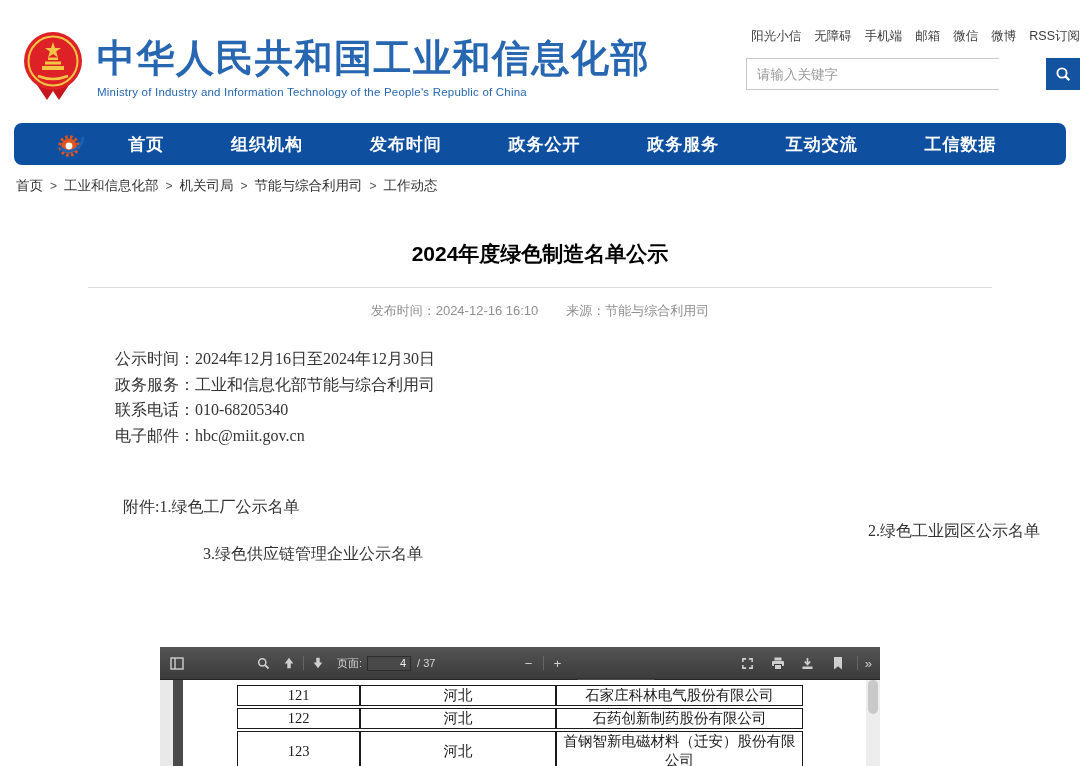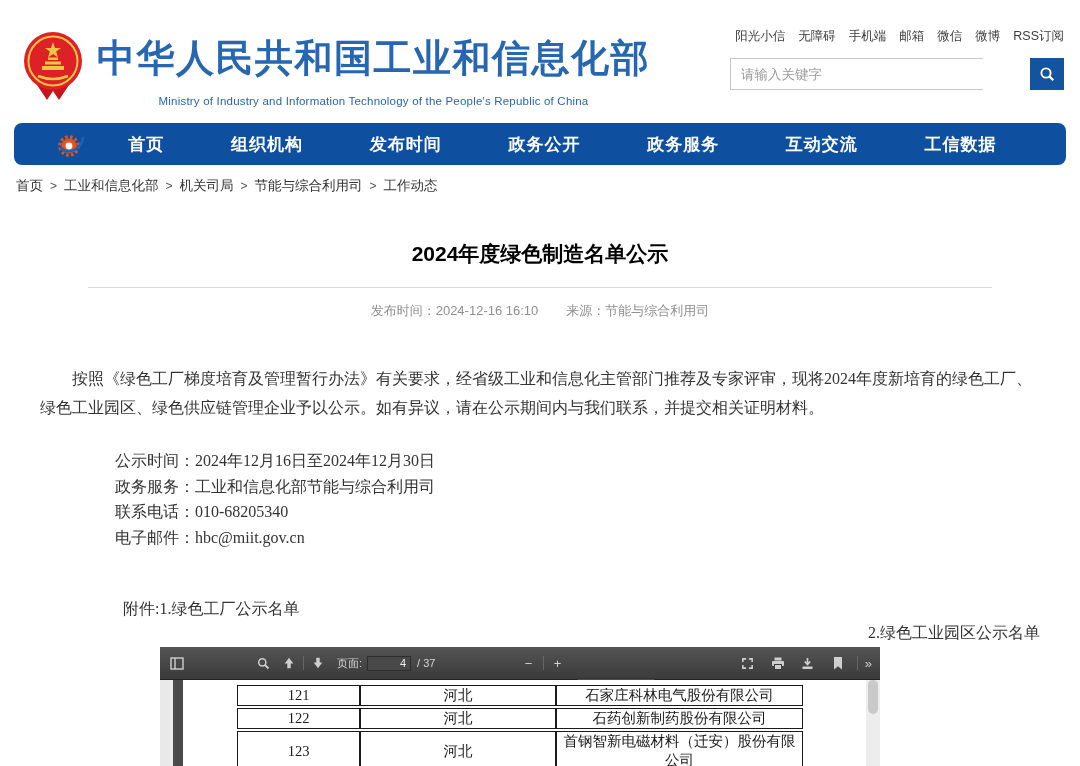--- a/index.html
+++ b/index.html
@@ -5,23 +5,23 @@
   * { margin:0; padding:0; box-sizing:border-box; }
   html,body { width:1080px; height:766px; overflow:hidden; background:#fff;
               font-family:"Liberation Sans",sans-serif; position:relative; }
   ul,ol { list-style:none; }
 
   
   .header { position:absolute; left:0; top:0; width:1080px; height:118px; background:#fff; }
   .emblem { position:absolute; left:20px; top:30px; width:66px; height:74px; }
   .site-title { position:absolute; left:97px; top:33px; }
   .site-title h1 { font-size:38px; font-weight:bold; color:var(--accent); letter-spacing:1.5px; }
-  .site-title .subtitle { font-size:11.5px; color:var(--accent); margin-top:11px; letter-spacing:.2px;text-align:center; }
-
-  .header-right { position:absolute; right:16px; top:28px; width:334px; }
+  .site-title .subtitle { font-size:11.5px; color:var(--accent); margin-top:2px; letter-spacing:.2px; }
+
+  .header-right { position:absolute; right:0; top:28px; width:334px; }
   .top-links { display:flex; justify-content:flex-end; align-items:center; gap:13px;
                font-size:12.5px; color:#3c3c3c; }
   .top-links li { cursor:pointer; white-space:nowrap; }
   .robot-ico { width:15px; height:15px; display:inline-block; }
   .search-row { margin-top:13px; display:flex;gap:47px; }
   .search-row input { flex:1; height:32px; border:1px solid #c9c9c9; border-right:none;
                       padding:0 10px; font-size:13.5px; color:#333; outline:none; }
   .search-row input::placeholder { color:#9a9a9a; }
   .search-btn { width:34px; height:32px; background:var(--search-btn); border:none;
                 display:flex; align-items:center; justify-content:center; cursor:pointer; }
@@ -163,21 +163,20 @@
     <li>工作动态</li>
   </ol>
 
 <div class="article">
   <div class="article-title">2024年度绿色制造名单公示</div>
   <div class="divider"></div>
   <div class="meta">
     <span>发布时间：</span><span>2024-12-16 16:10</span><span class="src">来源：</span><span>节能与综合利用司</span>
   </div>
 
-  <div class="paragraph serif">按照《绿色工厂梯度培育及管理暂行办法》有关要求，经省级工业和信息化主管部门推荐及专家评审，现将2024年度新培育的绿色工厂、绿色工业园区、绿色供应链管理企业予以公示。如有异议，请在公示期间内与我们联系，并提交相关证明材料。</div>
 
   <div class="info-lines serif">
 
   <div>公示时间：2024年12月16日至2024年12月30日</div>
       <div>政务服务：工业和信息化部节能与综合利用司</div>
       <div>联系电话：010-68205340</div>
       <div>电子邮件：hbc@miit.gov.cn</div>
     </div>
 
   <div class="attachments serif">

